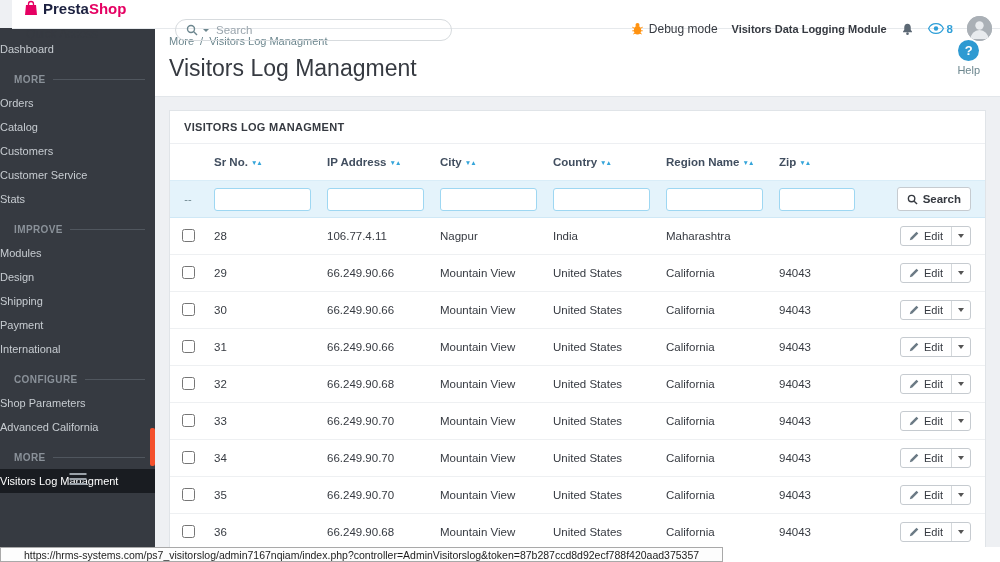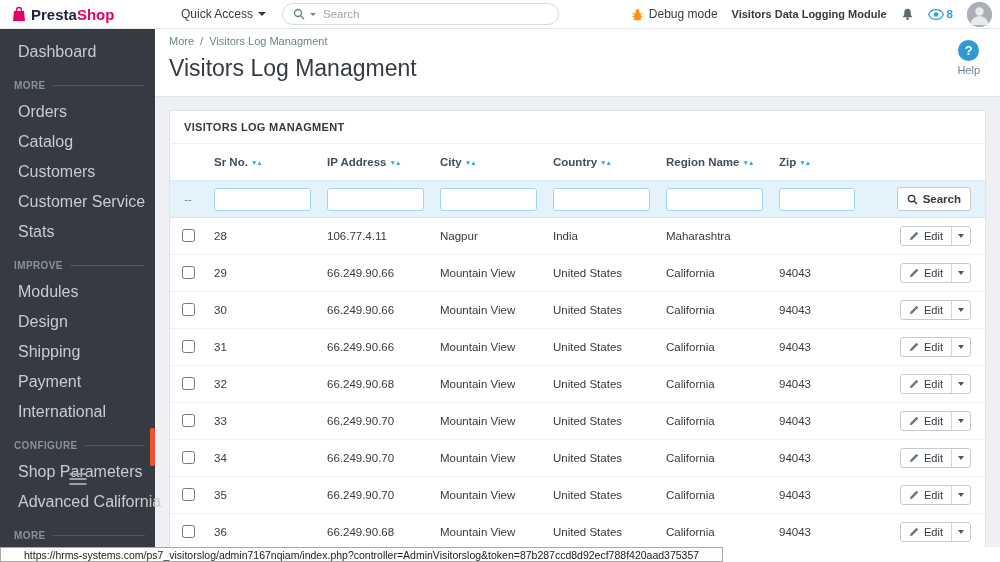--- a/index.html
+++ b/index.html
@@ -1,45 +1,45 @@
 <!DOCTYPE html>
 <html><head>
 <meta charset="utf-8">
 <style>
   html,body{margin:0;padding:0;}
   body{width:1000px;height:562px;font-family:"Liberation Sans","DejaVu Sans",sans-serif;overflow:hidden;background:#fff;}
   .screen{position:relative;width:1000px;height:562px;overflow:hidden;background:#eef0f3;}
 
   
-  .topbar{position:absolute;top:0;left:0;right:0;height:28px;background:#fff;display:flex;align-items:stretch;z-index:5;border-bottom:1px solid #e6e9ec;}
+  .topbar{position:absolute;top:0;left:12px;right:0;height:28px;background:#fff;display:flex;align-items:stretch;z-index:5;border-bottom:1px solid #e6e9ec;flex-direction:column;}
   .logo{width:155px;display:flex;align-items:center;gap:5px;padding-left:12px;cursor:pointer;}
   .brand{font-size:15px;font-weight:bold;line-height:1;}
   .b1{color:#1c2140;}
   .b2{color:#e50062;}
-  .topbar-main{flex:1;display:flex;align-items:center;padding:0 8px 0 14px;}
+  .topbar-main{flex:1;display:flex;align-items:flex-end;padding:0 8px 0 14px;gap:48px;}
   .quick-access{display:flex;align-items:center;gap:5px;font-size:12px;color:#363a41;cursor:pointer;white-space:nowrap;}
   .caret{width:0;height:0;border-left:4px solid transparent;border-right:4px solid transparent;border-top:4px solid #363a41;display:inline-block;}
   .caret.small{border-left-width:3px;border-right-width:3px;border-top-width:3.5px;border-top-color:#6c868e;}
   .search-box{display:flex;align-items:center;gap:5px;border:1px solid #d7dbde;border-radius:13px;height:20px;padding:0 10px;margin-left:16px;width:255px;}
   .search-box input{border:none;outline:none;flex:1;font-size:11.5px;font-family:inherit;color:#444;background:transparent;}
   .search-box input::placeholder{color:#9aa5ad;}
   .topbar-right{margin-left:auto;display:flex;align-items:center;gap:14px;}
   .debug{display:flex;align-items:center;gap:5px;font-size:12px;color:#363a41;cursor:pointer;white-space:nowrap;}
   .module-title{font-size:11px;font-weight:bold;color:#363a41;white-space:nowrap;}
   .bell{display:flex;align-items:center;cursor:pointer;}
   .visitors{display:flex;align-items:center;gap:3px;color:#2f9fd8;font-size:11.5px;font-weight:bold;cursor:pointer;}
   .avatar{width:25px;height:25px;border-radius:50%;overflow:hidden;background:#aeb4ba;cursor:pointer;flex:0 0 auto;}
 
   
   .sidebar{position:absolute;left:0;top:28px;width:155px;bottom:15px;background:#363a41;z-index:4;}
   .sb-section:first-child{margin-top:9px;}
   .sb-title-row{display:flex;align-items:center;padding:13px 10px 6px 14px;}
   .sb-title{font-size:10px;font-weight:bold;color:#8a9199;letter-spacing:.4px;}
   .sb-title-row::after{content:"";flex:1;height:1px;background:#50565e;margin-left:7px;}
-  .nav-item{padding:6px 18px;font-size:16px;color:#c7ccd1;cursor:pointer;white-space:nowrap;}
+  .nav-item{padding:6px 0;font-size:11px;color:#c7ccd1;cursor:pointer;white-space:nowrap;}
   .nav-item.active{background:#191c21;color:#fff;}
   .sb-scroll{position:absolute;right:0;top:400px;width:5px;height:38px;background:#f4502c;border-radius:2px;cursor:pointer;}
   .hamburger{position:absolute;bottom:62px;left:50%;transform:translateX(-50%);display:flex;flex-direction:column;gap:3px;cursor:pointer;}
   .hamburger i{display:block;width:17px;height:2px;background:#9aa1a8;}
 
   
   .content{position:absolute;left:155px;top:28px;right:0;bottom:15px;background:#eef0f3;overflow:hidden;}
   .content-head{background:#fff;padding:7px 14px 14px;position:relative;border-bottom:1px solid #e2e6ea;}
   .breadcrumb{font-size:11px;color:#6c868e;display:flex;gap:6px;}
   .bc-parent{cursor:pointer;}

